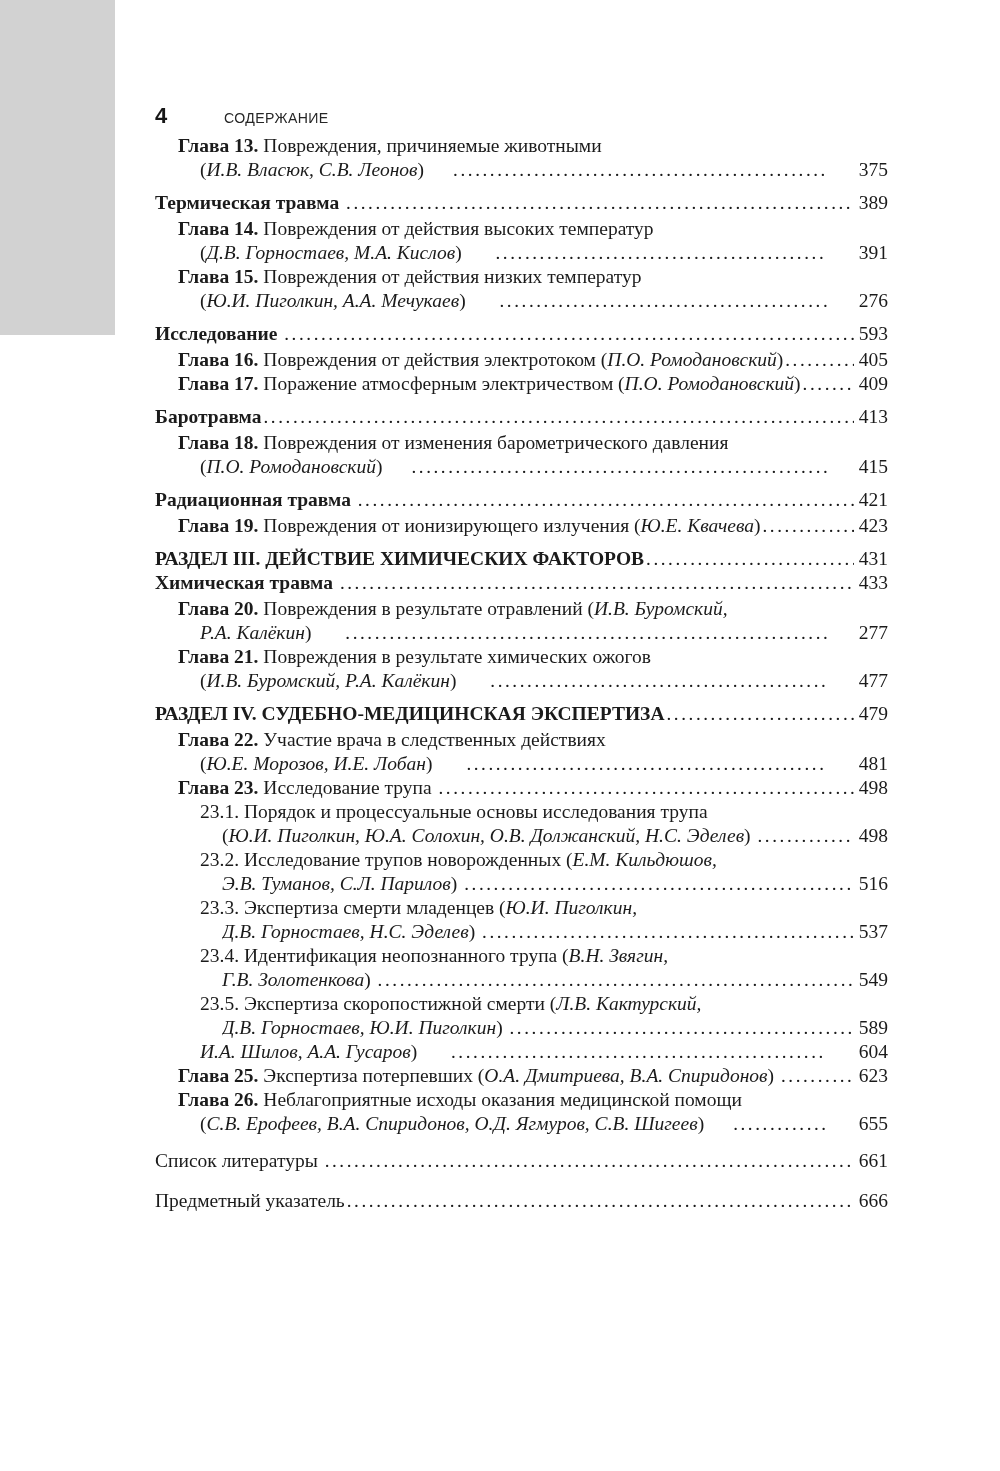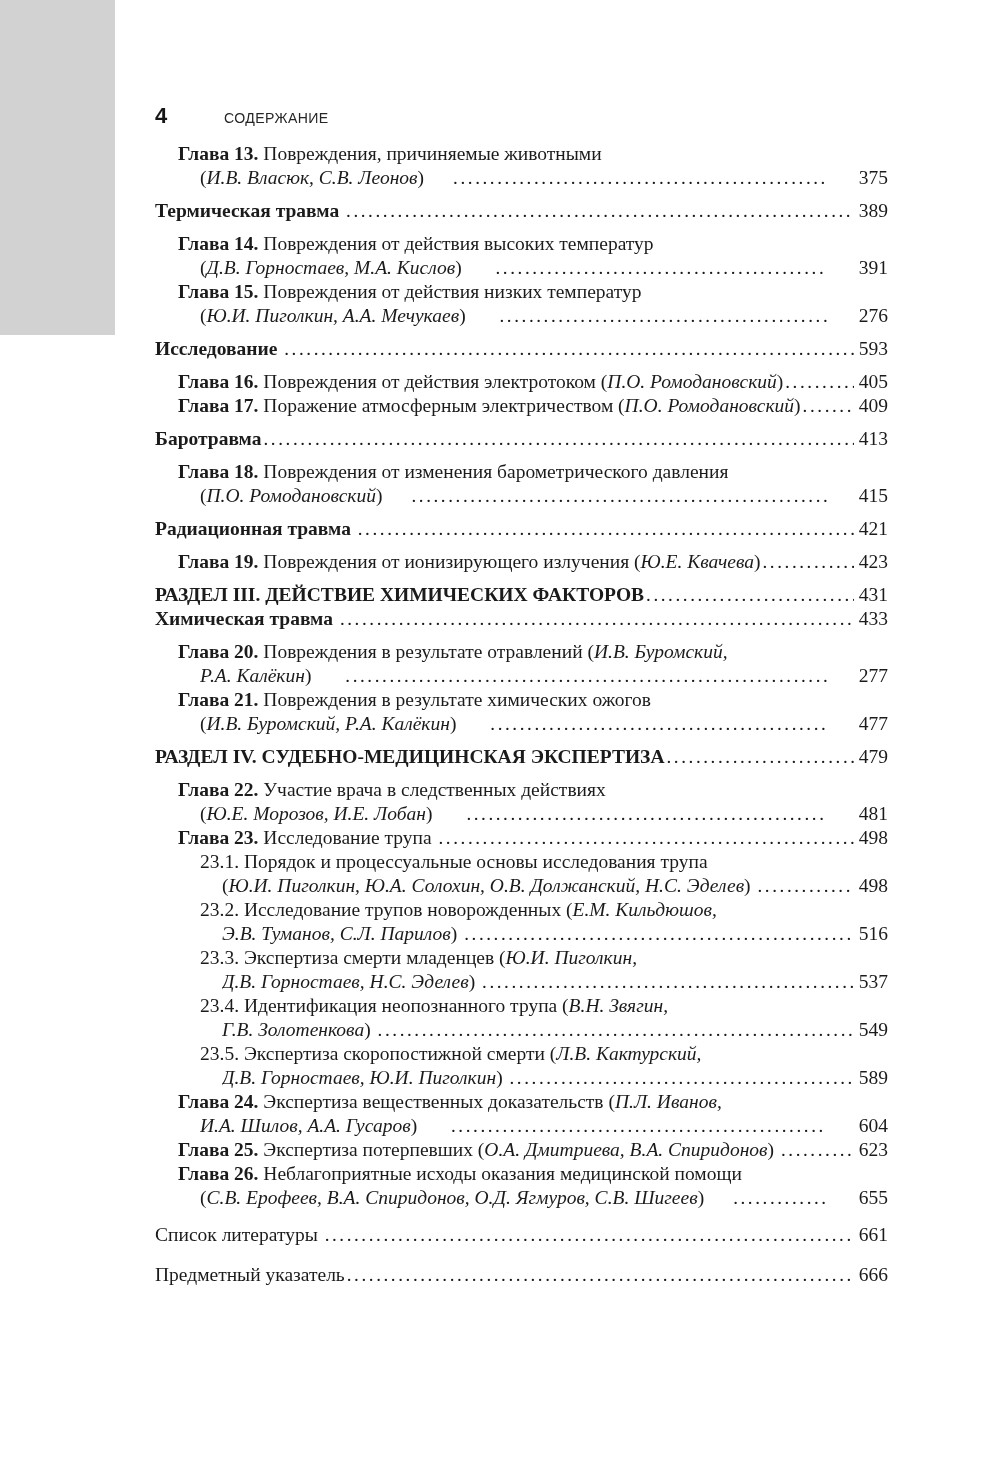--- a/index.html
+++ b/index.html
@@ -26,25 +26,25 @@
     color: #161616;
   }
   .running-head {
     font-family: "Liberation Sans", sans-serif;
     font-size: 15px; letter-spacing: 0.4px;
     color: #262626;
     margin-left: 57px;
     transform: scaleX(0.94); transform-origin: left bottom;
   }
   .toc {
-    position: absolute; left: 155px; top: 142px;
+    position: absolute; left: 155px; top: 134px;
     width: 733px;
   }
   .entry { margin: 0; }
-  .gap-s { margin-top: 9px; }
+  .gap-s { margin-top: 2px; }
   .gap-m { margin-top: 9px; }
   .gap-l { margin-top: 13px; }
   .gap-xl { margin-top: 16px; }
   .line {
     display: flex; align-items: baseline;
     font-size: 19.5px; line-height: 24px;
     white-space: nowrap;
   }
   .ind-0 { padding-left: 0; }
   .ind-1 { padding-left: 23px; }
@@ -267,23 +267,20 @@
         <div class="line ind-2">
           <span class="txt"><span class="seg-r">23.5. Экспертиза скоропостижной смерти (</span><span class="seg-i">Л.В. Кактурский,</span></span>
         </div>
         <div class="line ind-3">
           <span class="txt"><span class="seg-i">Д.В. Горностаев, Ю.И. Пиголкин</span><span class="seg-r">) </span></span>
           <span class="dots"></span>
           <span class="pg">589</span>
         </div>
       </div>
       <div class="entry">
-        <div class="line ind-1">
-          <span class="txt"><span class="seg-b">Глава 24.</span><span class="seg-r"> Экспертиза вещественных доказательств (</span><span class="seg-i">П.Л. Иванов,</span></span>
-        </div>
         <div class="line ind-2">
           <span class="txt"><span class="seg-i">И.А. Шилов, А.А. Гусаров</span><span class="seg-r">) </span></span>
           <span class="dots"></span>
           <span class="pg">604</span>
         </div>
       </div>
       <div class="entry">
         <div class="line ind-1">
           <span class="txt"><span class="seg-b">Глава 25.</span><span class="seg-r"> Экспертиза потерпевших (</span><span class="seg-i">О.А. Дмитриева, В.А. Спиридонов</span><span class="seg-r">) </span></span>
           <span class="dots"></span>

